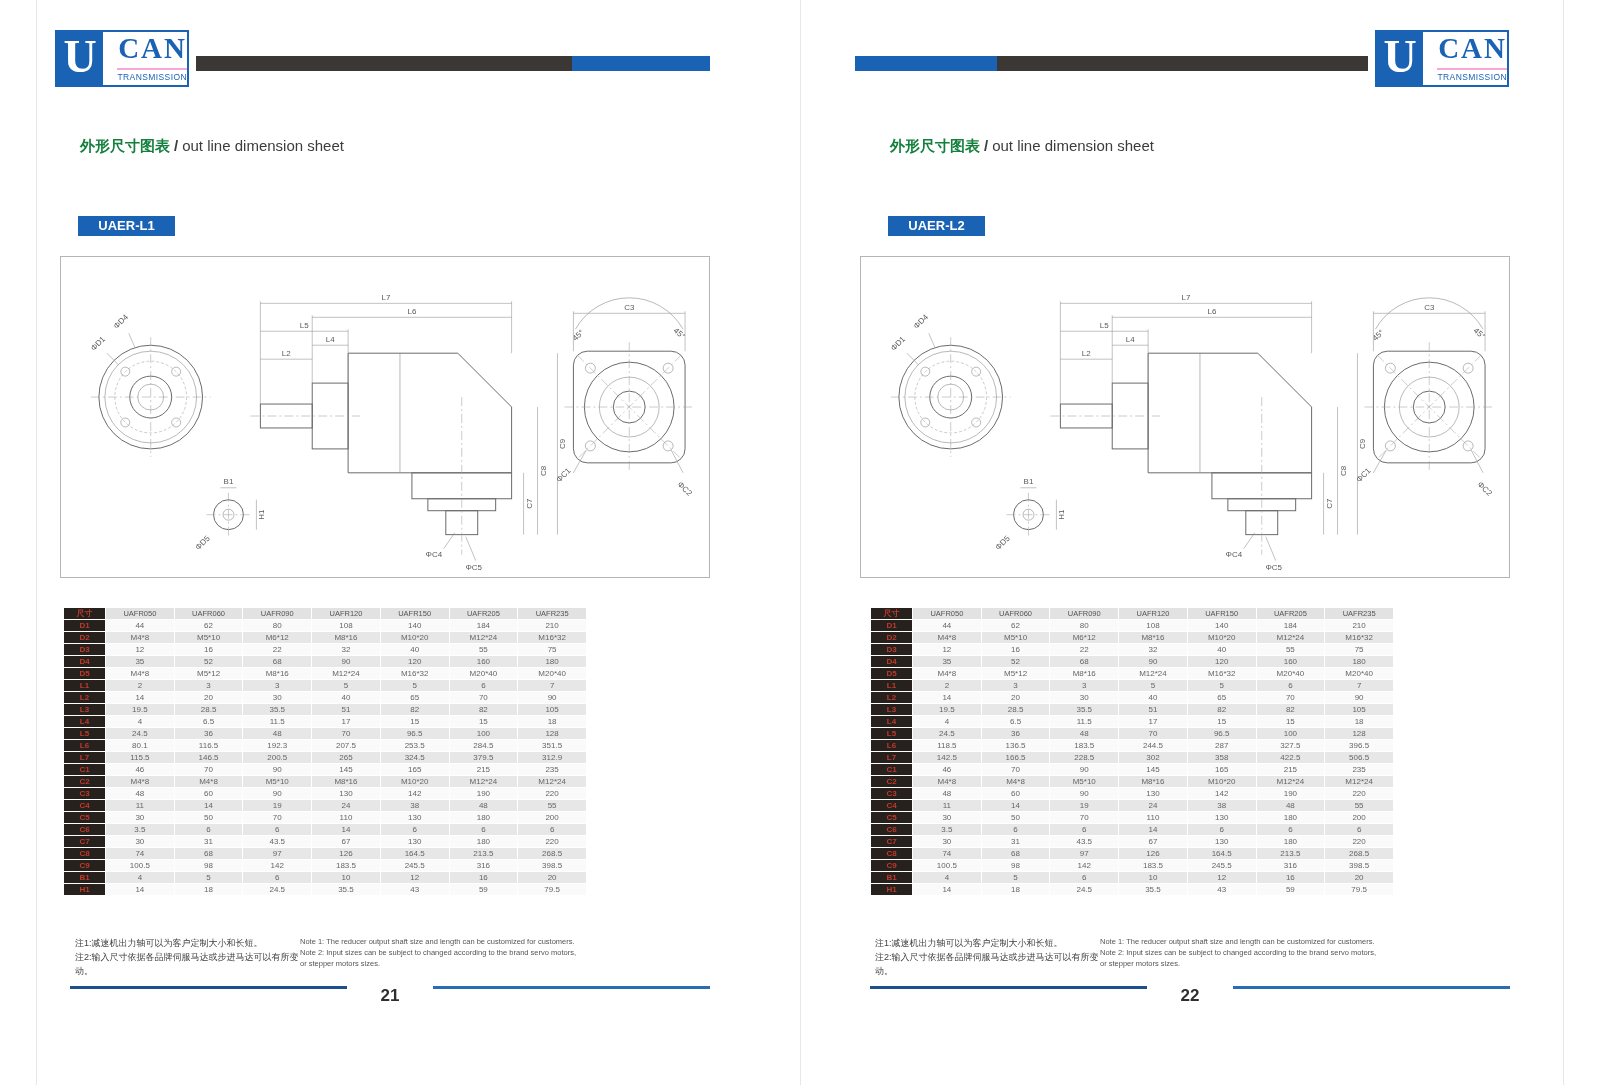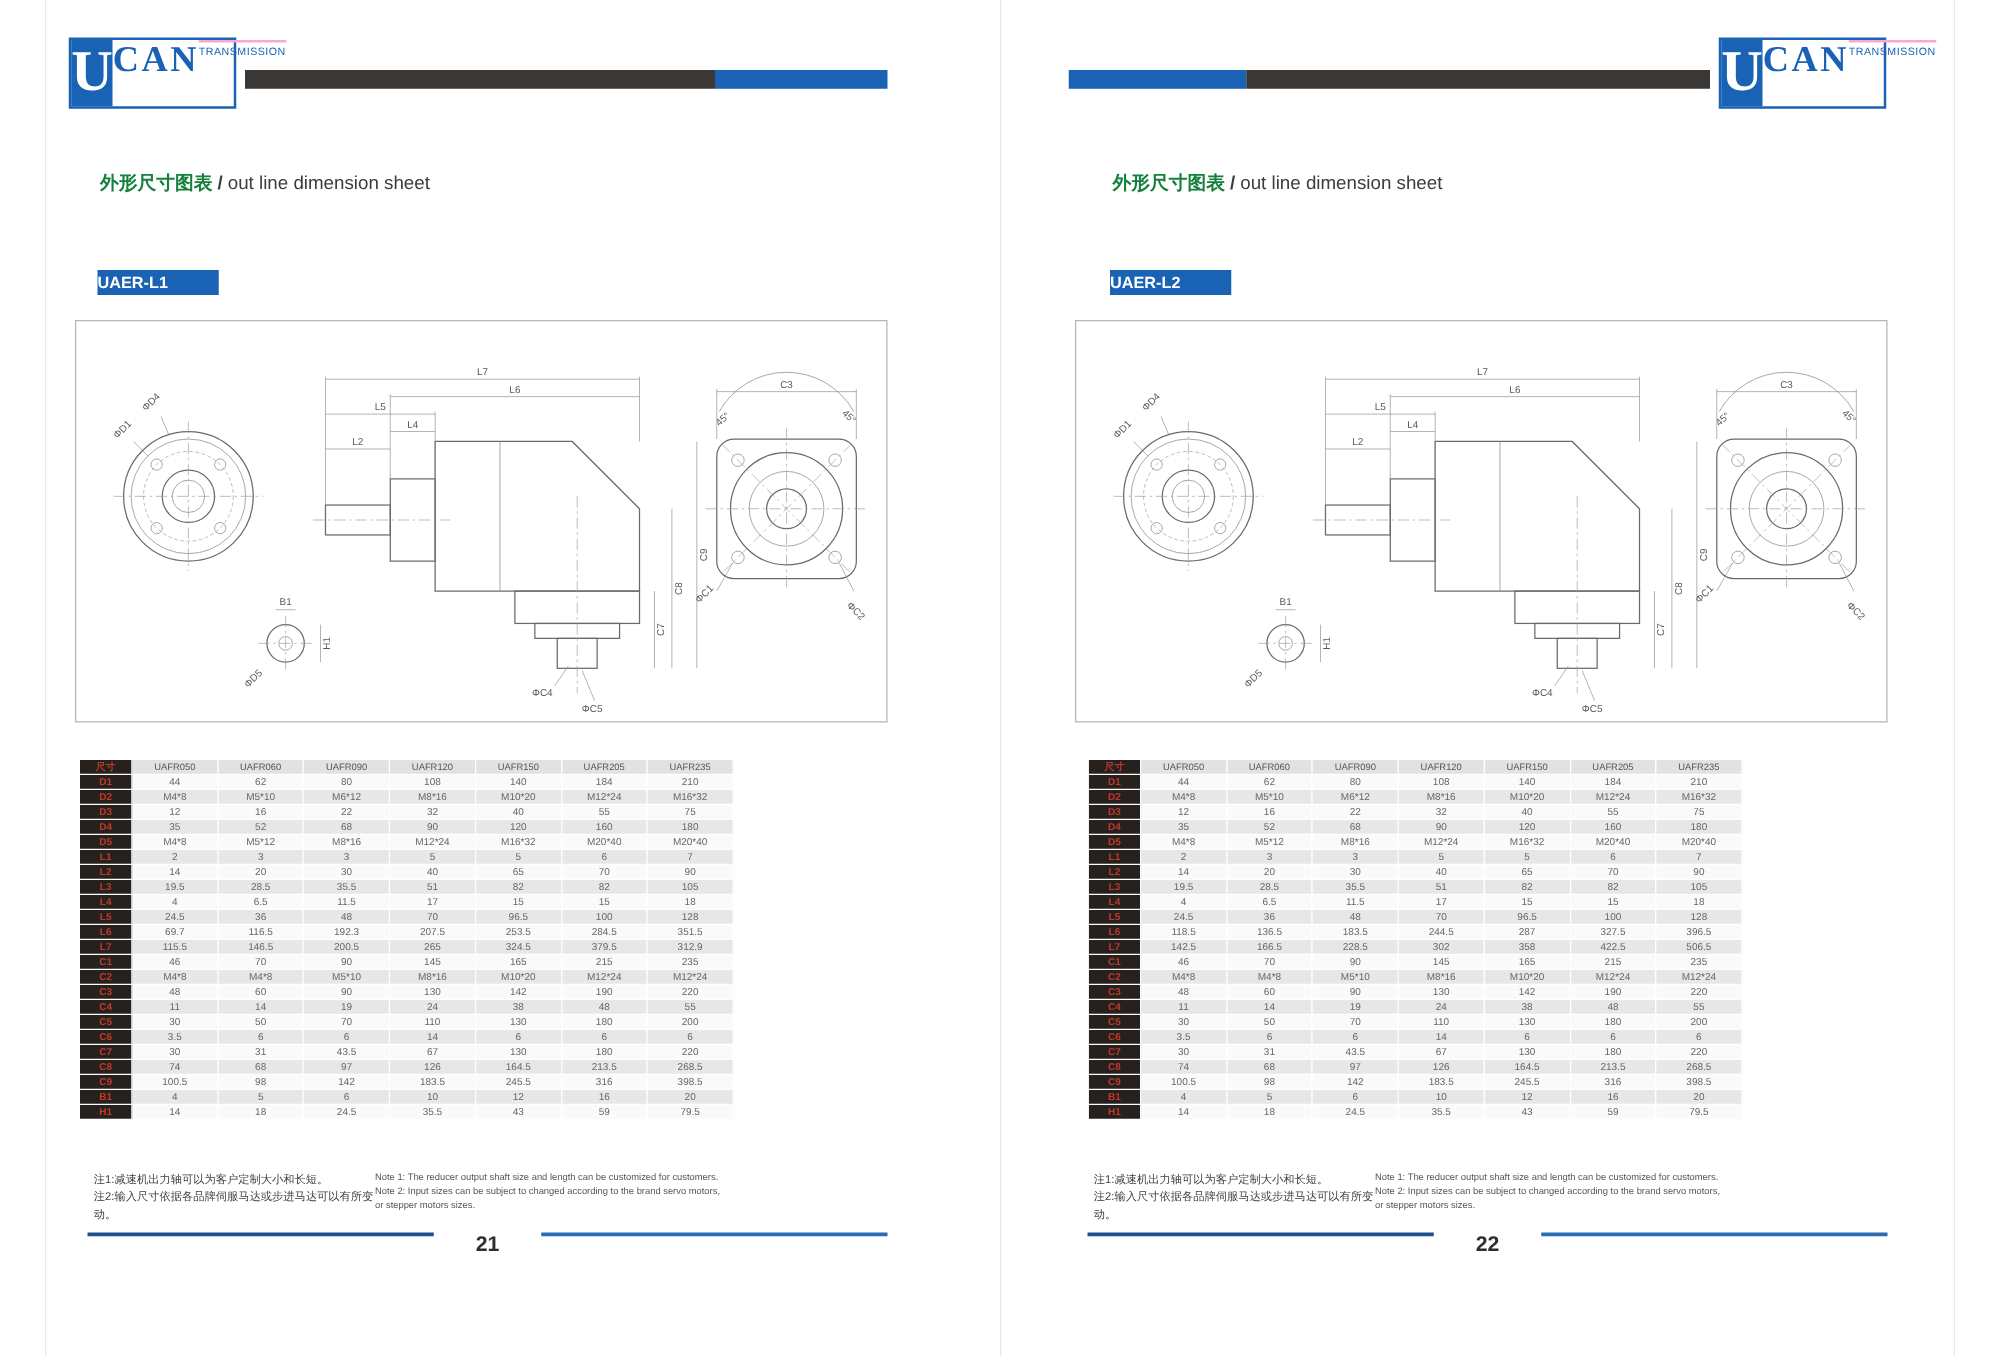--- a/index.html
+++ b/index.html
@@ -8,36 +8,36 @@
   .edge { position:absolute; top:0; bottom:0; width:1px; background:#e7e7e7; }
   .spread { display:flex; width:1600px; height:1085px; }
   .page { width:800px; height:1085px; position:relative; }
 
   
   .logo { position:absolute; top:30px; width:134px; height:57px; border:2px solid #1a62b4;
           background:#fff; display:flex; }
   .logo.l-left { left:55px; } .logo.l-right { left:575px; }
   .logo-u { width:46px; background:#1a62b4; color:#fff; font-family:"Liberation Serif", serif;
             font-weight:bold; font-size:46px; line-height:50px; text-align:center; }
-  .logo-right-part { flex:1; display:flex; flex-direction:row; }
+  .logo-right-part { flex:1; display:flex; flex-direction:column;align-items:flex-end; }
   .logo-can { flex:1; color:#1a62b4; font-family:"Liberation Serif", serif; font-weight:bold;
               font-size:29px; line-height:33px; text-align:center; letter-spacing:2px; }
   .logo-sub { height:17px; border-top:2px solid #f9a8d4; color:#1a62b4; font-size:8.5px;
               line-height:14px; text-align:center; letter-spacing:.4px; }
 
   .bar { position:absolute; top:56px; height:15px; }
   .bar-dark { background:#3b3735; }
   .bar-blue { background:#1a62b4; }
 
   .title { position:absolute; top:137px; font-size:15px; color:#3c3c3c; }
   .title-zh { font-weight:bold; color:#15803d; }
   .title-sep { margin:0 4px; font-weight:bold; }
 
   .model-badge { position:absolute; top:216px; width:97px; height:20px; background:#1a62b4;
-                 color:#fff; font-weight:bold; font-size:13px; line-height:20px; }
+                 color:#fff; font-weight:bold; font-size:13px; line-height:20px; text-align:center; }
 
   .drawing-box { position:absolute; top:256px; left:60px; width:650px; height:322px;
                  border:1px solid #b5b5b5; background:#fff; }
 
   
   table.dims { position:absolute; top:607px; border-collapse:collapse; table-layout:fixed;
                width:524px; font-size:8px; }
   .page-left table.dims { left:63px; } .page-right table.dims { left:70px; }
   table.dims th, table.dims td { border:1px solid #ffffff; height:12px; padding:0;
                text-align:center; vertical-align:middle; font-weight:normal; color:#666; }
@@ -302,21 +302,21 @@
             <td>24.5</td>
             <td>36</td>
             <td>48</td>
             <td>70</td>
             <td>96.5</td>
             <td>100</td>
             <td>128</td>
           </tr>
           <tr>
             <th class="lbl">L6</th>
-            <td>69.7</td>
+            <td>80.1</td>
             <td>116.5</td>
             <td>192.3</td>
             <td>207.5</td>
             <td>253.5</td>
             <td>284.5</td>
             <td>351.5</td>
           </tr>
           <tr>
             <th class="lbl">L7</th>
             <td>115.5</td>

